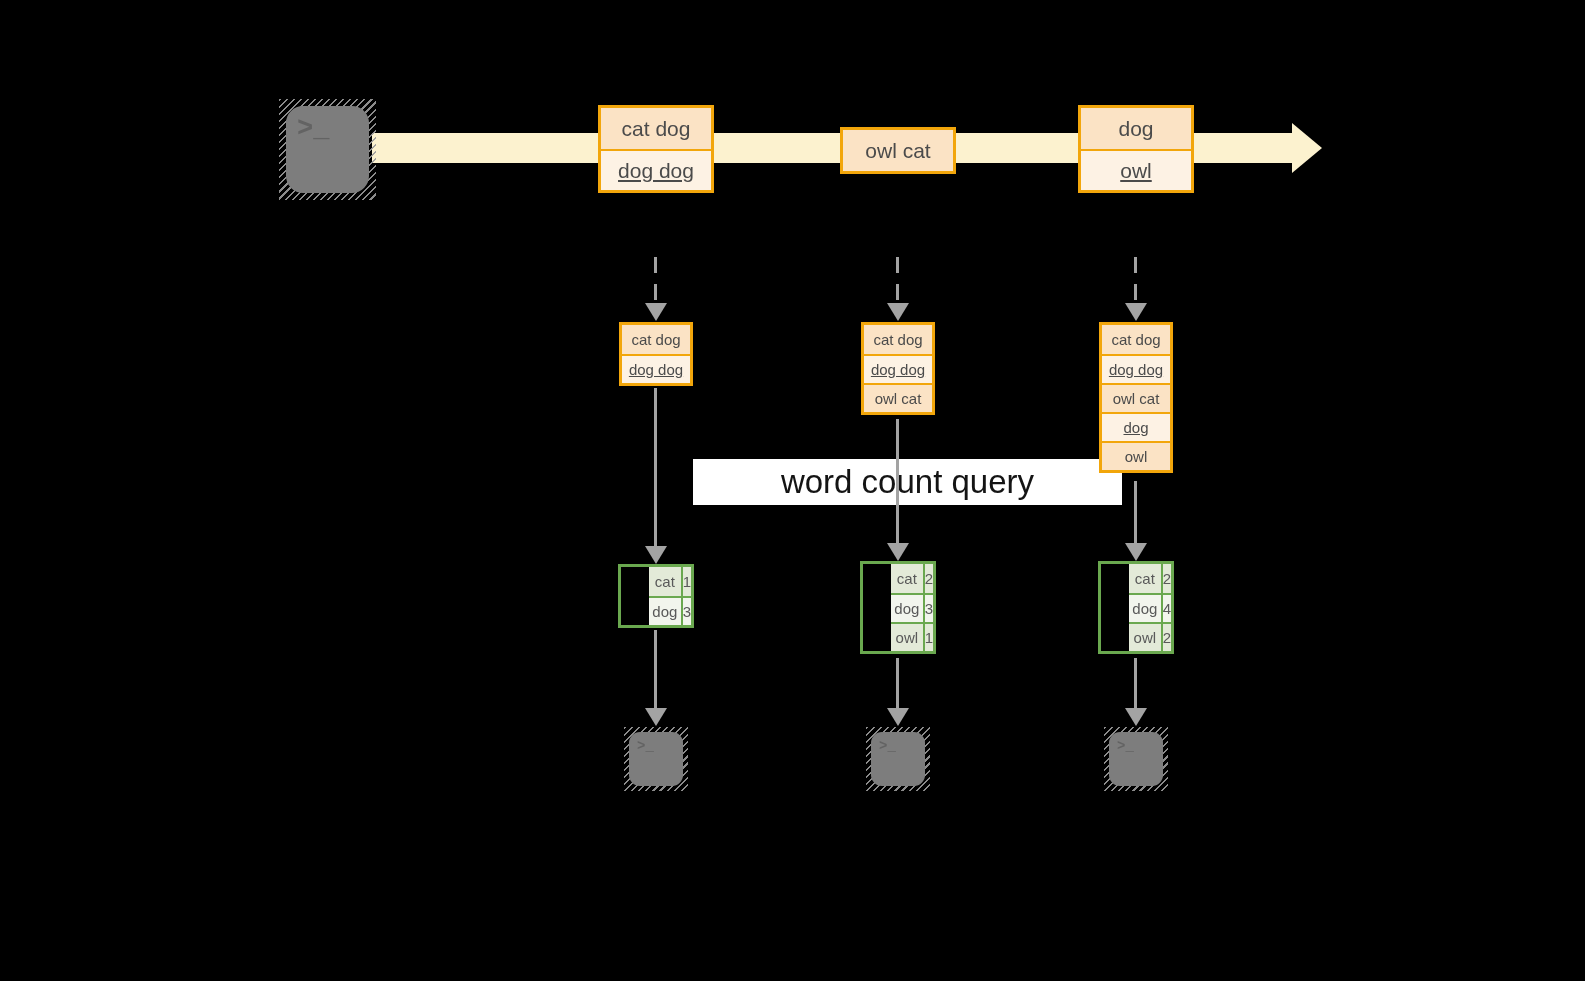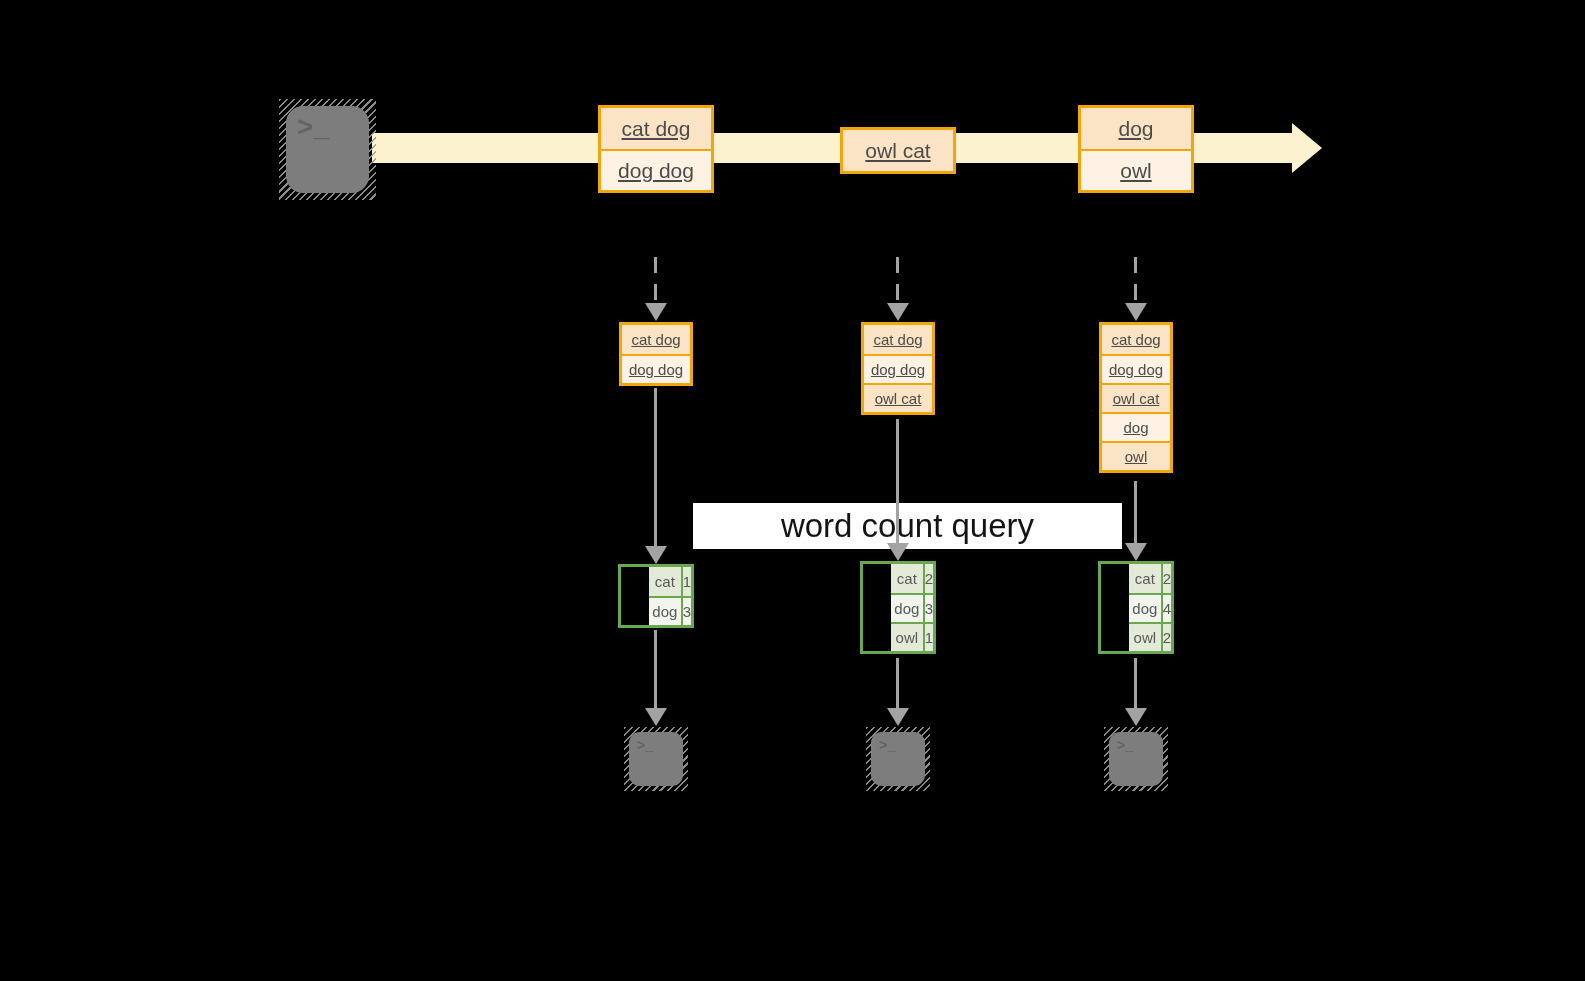--- a/index.html
+++ b/index.html
@@ -35,21 +35,21 @@
   .term-glyph{position:absolute;left:11px;top:8px;color:#636363;font-weight:bold;
     font-family:"Liberation Mono","DejaVu Sans Mono",monospace;}
   .term-src .term-glyph{font-size:27px;}
   .term-sm .term-glyph{font-size:14px;left:8px;top:6px;}
 
   
   .obox{position:absolute;box-sizing:border-box;width:116px;border:3px solid var(--box-border);z-index:3;}
   .ocell{box-sizing:border-box;height:41px;display:flex;align-items:center;justify-content:center;
     font-size:21px;color:#4b4b4b;}
   .ocell + .ocell{border-top:2px solid var(--box-border);}
-  .odark{background:var(--cell-dark);text-decoration:underline;}
+  .odark{background:var(--cell-dark);}
   .olight{background:var(--cell-light);text-decoration:underline;}
 
   
   .stack{position:absolute;box-sizing:border-box;width:74px;border:3px solid var(--box-border);z-index:3;}
   .scell{box-sizing:border-box;height:29px;display:flex;align-items:center;justify-content:center;
     font-size:15px;color:#4b4b4b;}
   .scell + .scell{border-top:2px solid var(--box-border);}
 
   
   .gtable{position:absolute;box-sizing:border-box;width:76px;border:3px solid var(--table-border);z-index:3;}
@@ -63,21 +63,21 @@
   
   .vline{position:absolute;width:3px;background:var(--arrow-gray);z-index:2;}
   .dline{position:absolute;width:3px;z-index:2;
     background:repeating-linear-gradient(180deg,var(--arrow-gray) 0 16px, rgba(0,0,0,0) 16px 27px);}
   .head{position:absolute;width:0;height:0;z-index:2;
     border-left:11px solid transparent;border-right:11px solid transparent;
     border-top:18px solid var(--arrow-gray);}
 
   
   .query-label{position:absolute;left:693px;top:459px;width:429px;height:46px;background:#ffffff;z-index:1;
-    display:flex;align-items:center;justify-content:center;font-size:33px;font-weight:300;color:#141414;margin-top:44px;}
+    display:flex;align-items:center;justify-content:center;font-size:33px;font-weight:300;color:#141414;}
 </style>
 </head>
 <body>
 
 <div class="stage">
 
   <div class="band"></div>
   <div class="band-head"></div>
 
   <div class="term term-src">

